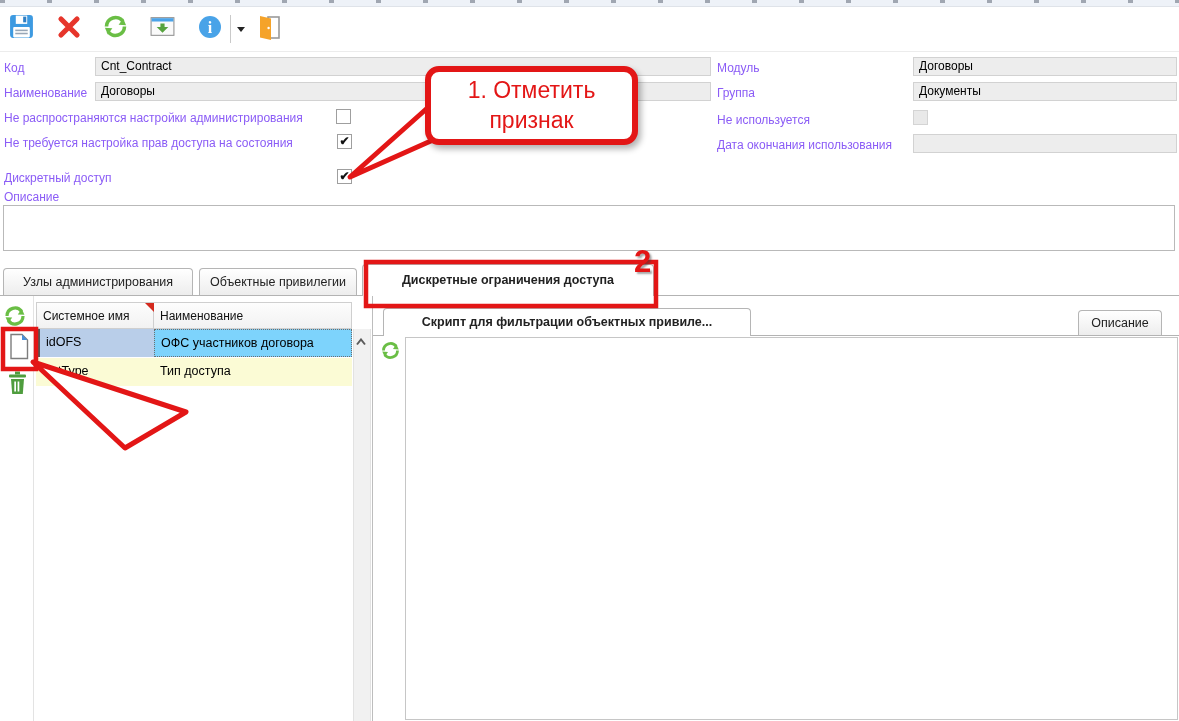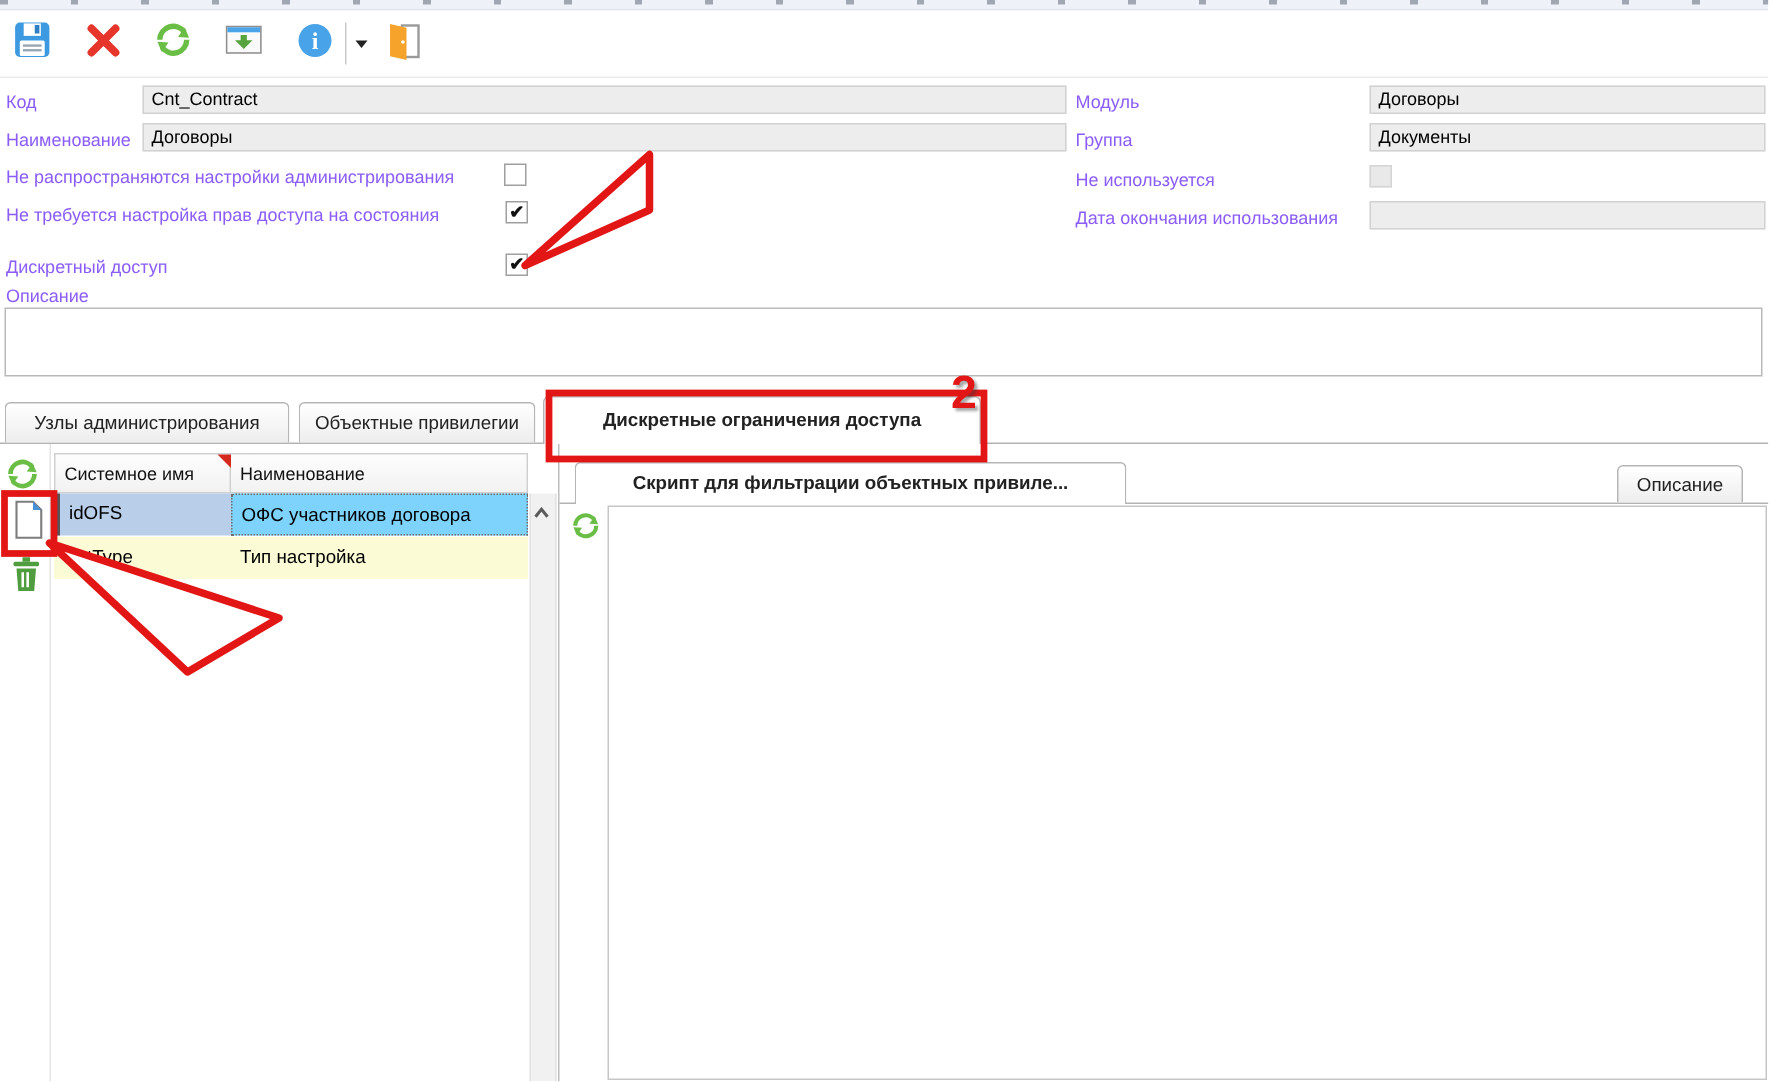--- a/index.html
+++ b/index.html
@@ -191,21 +191,21 @@
   <div class="vline" style="left:33px;top:296px;height:425px;"></div>
 
   <div class="th" style="left:36px;top:302px;width:118px;border-left:1px solid #cfcfcf;">Системное имя</div>
   <div class="th" style="left:154px;top:302px;width:198px;">Наименование</div>
   <div class="hdr-tri" style="left:145px;top:303px;"></div>
 
   <div class="td" style="left:36px;top:329px;width:118px;background:#b9cee9;border-left:4px solid #565656;">idOFS</div>
   <div class="td" style="left:154px;top:329px;width:198px;border:1px dotted #6e6e6e;">ОФС участников договора</div>
 
   <div class="td" style="left:36px;top:358px;width:118px;background:#fbfbd5;">CntType</div>
-  <div class="td" style="left:154px;top:358px;width:198px;background:#fbfbd5;">Тип настройка</div>
+  <div class="td" style="left:154px;top:358px;width:198px;background:#fbfbd5;">Тип доступа</div>
 
   <div class="scrollbar">
     <span class="scroll-up">
       <svg width="10" height="8" viewBox="0 0 10 8">
           <polyline points="1,6.5 5,1.5 9,6.5" fill="none" stroke="#5c5c5c" stroke-width="2"></polyline>
         </svg>
     </span>
   </div>
 
   <div class="vline" style="left:372px;top:296px;height:425px;background:#bdbdbd;"></div>
@@ -226,17 +226,21 @@
   </div>
   <div class="codearea"></div>
 
   <svg class="overlay" viewBox="0 0 1179 721">
     <polygon points="350,177 433,103 433,140" fill="#ffffff" stroke="#e31616" stroke-width="5" stroke-linejoin="round"></polygon>
     <polygon points="33,362 186,412 125,448" fill="#ffffff" stroke="#e31616" stroke-width="5" stroke-linejoin="round"></polygon>
     <rect x="366" y="262" width="290" height="44" fill="none" stroke="#e31616" stroke-width="4.5"></rect>
     <rect x="3" y="329" width="33" height="40" fill="none" stroke="#e31616" stroke-width="4.5"></rect>
   </svg>
 
+  <div class="callout co1">
+    <span>1. Отметить</span>
+    <span>признак</span>
+  </div>
 
   <div class="step2">2</div>
 
 
 </div>
 
 </body></html>

